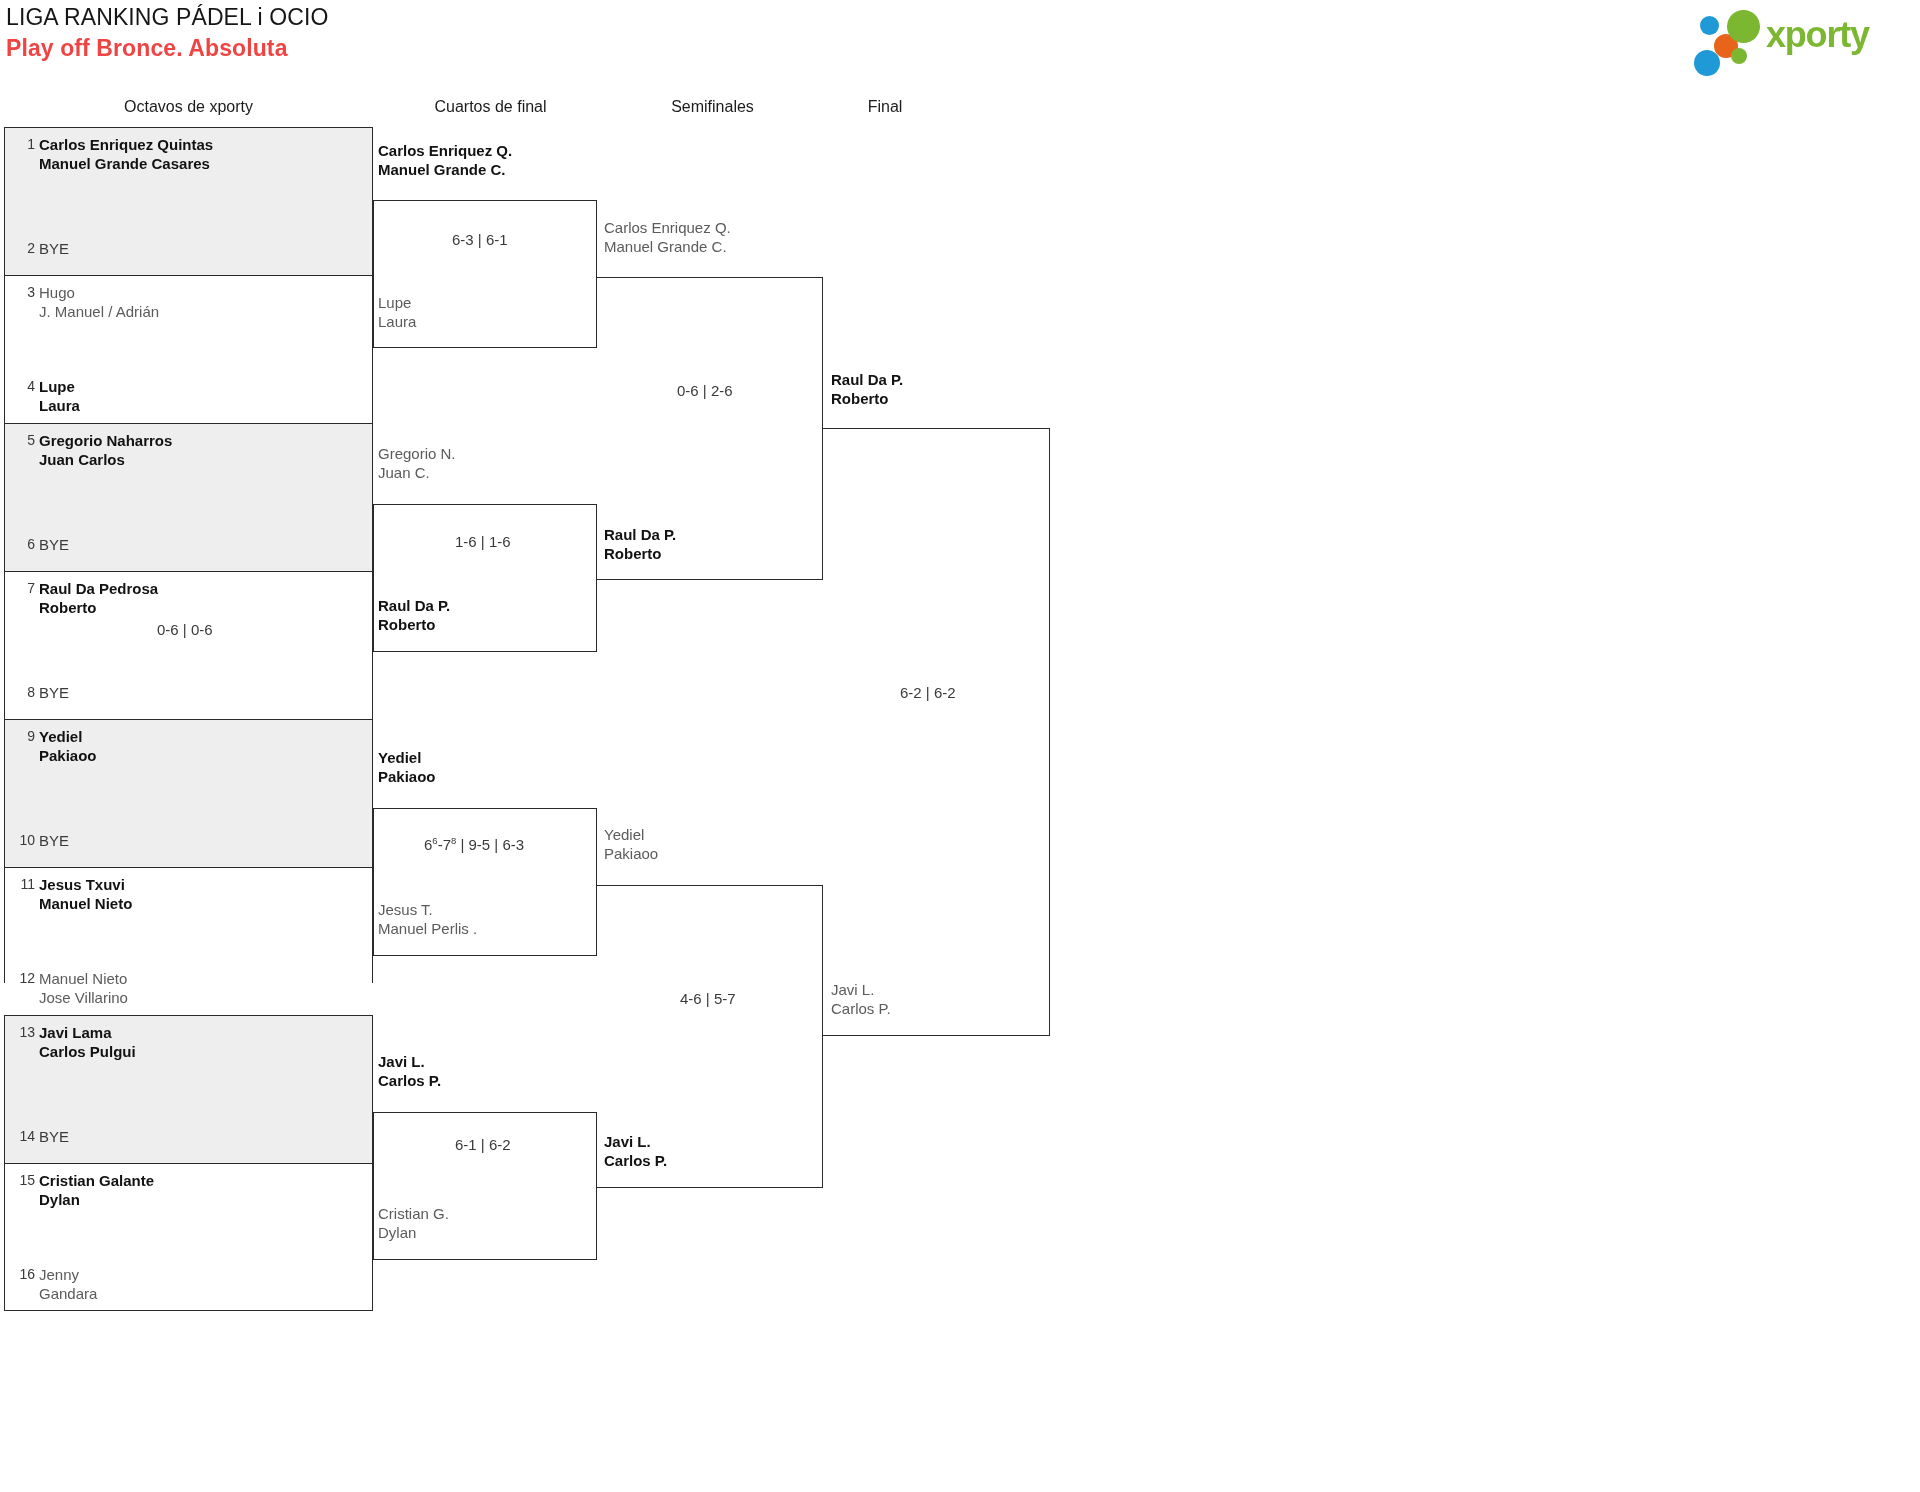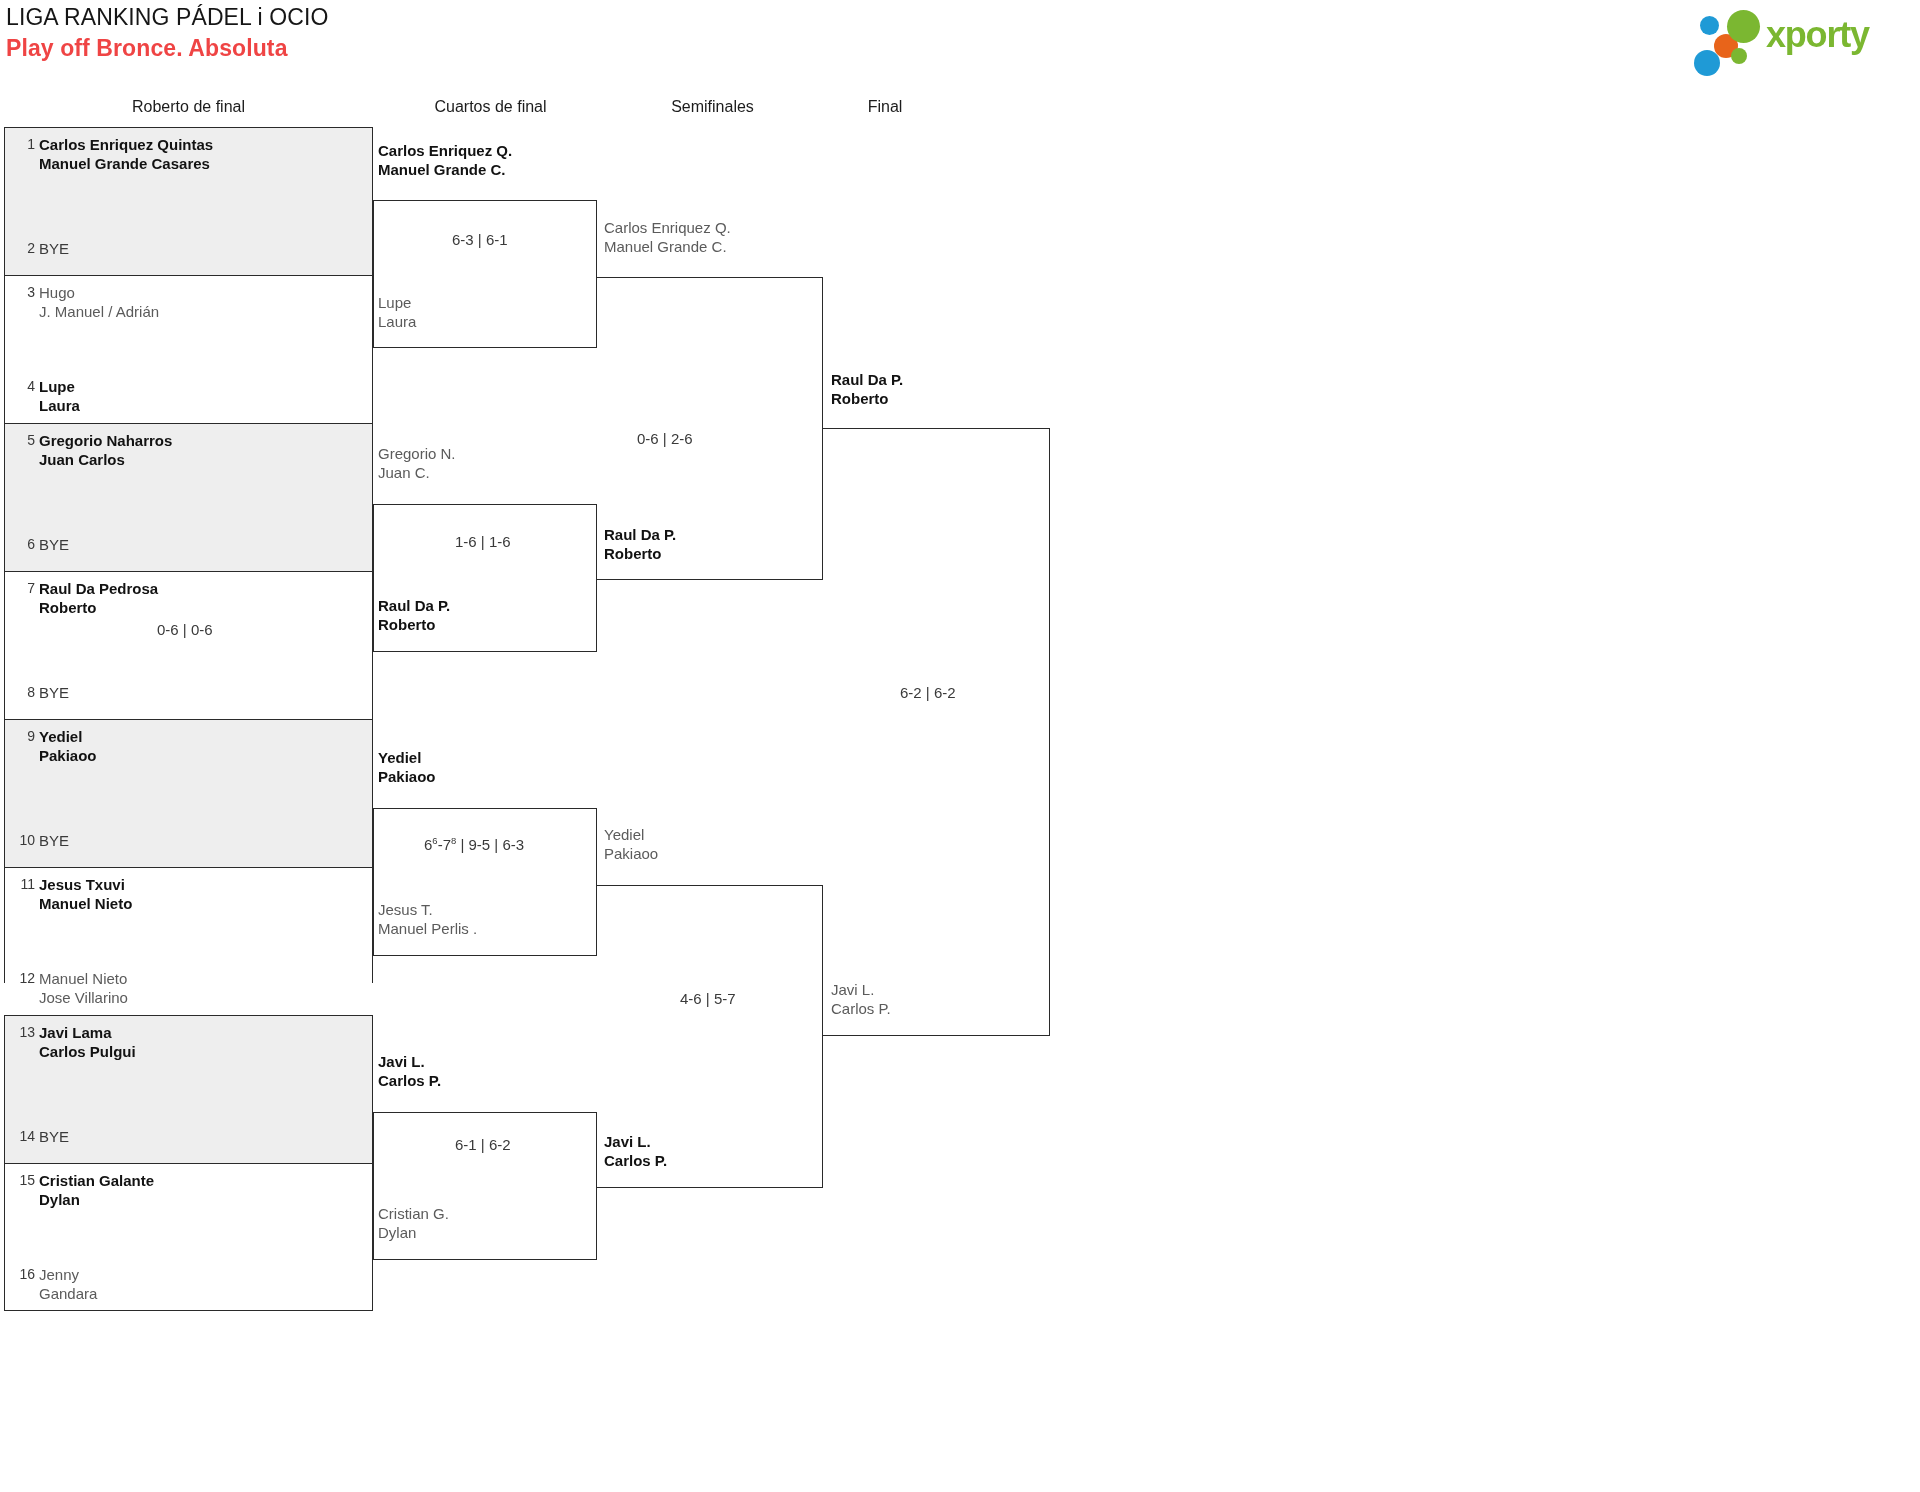--- a/index.html
+++ b/index.html
@@ -104,21 +104,21 @@
     <div class="logo-dots">
       <span class="dot b1"></span>
       <span class="dot o1"></span>
       <span class="dot b2"></span>
       <span class="dot g1"></span>
       <span class="dot g2"></span>
     </div>
     <div class="logo-word">xporty</div>
   </div>
 
-  <div class="round-head" style="left:66px; top:98px; width:245px;">Roberto de final</div>
+  <div class="round-head" style="left:66px; top:98px; width:245px;">Octavos de xporty</div>
   <div class="round-head" style="left:368px; top:98px; width:245px;">Cuartos de final</div>
   <div class="round-head" style="left:590px; top:98px; width:245px;">Semifinales</div>
   <div class="round-head" style="left:805px; top:98px; width:160px;">Final</div>
 
   <div class="r1-block shaded" style="top:127px; height:148px;">
     <div class="slot" style="top:8px;">
       <span class="seed">1</span>
       <span class="names win">
         <span>Carlos Enriquez Quintas</span><br>
         <span>Manuel Grande Casares</span>
@@ -283,21 +283,21 @@
   <div class="entry lose" style="left:378px; top:1205px;">
     <span>Cristian G.</span><br>
     <span>Dylan</span>
   </div>
 
   <div class="conn" style="left:597px; top:277px; width:226px; height:303px;"></div>
   <div class="entry lose" style="left:604px; top:219px;">
     <span>Carlos Enriquez Q.</span><br>
     <span>Manuel Grande C.</span>
   </div>
-  <div class="score" style="left:637px; top:382px;margin-top:48px;">0-6 | 2-6</div>
+  <div class="score" style="left:677px; top:382px;">0-6 | 2-6</div>
   <div class="entry win" style="left:604px; top:526px;">
     <span>Raul Da P.</span><br>
     <span>Roberto</span>
   </div>
 
   <div class="conn" style="left:597px; top:885px; width:226px; height:303px;"></div>
   <div class="entry lose" style="left:604px; top:826px;">
     <span>Yediel</span><br>
     <span>Pakiaoo</span>
   </div>

